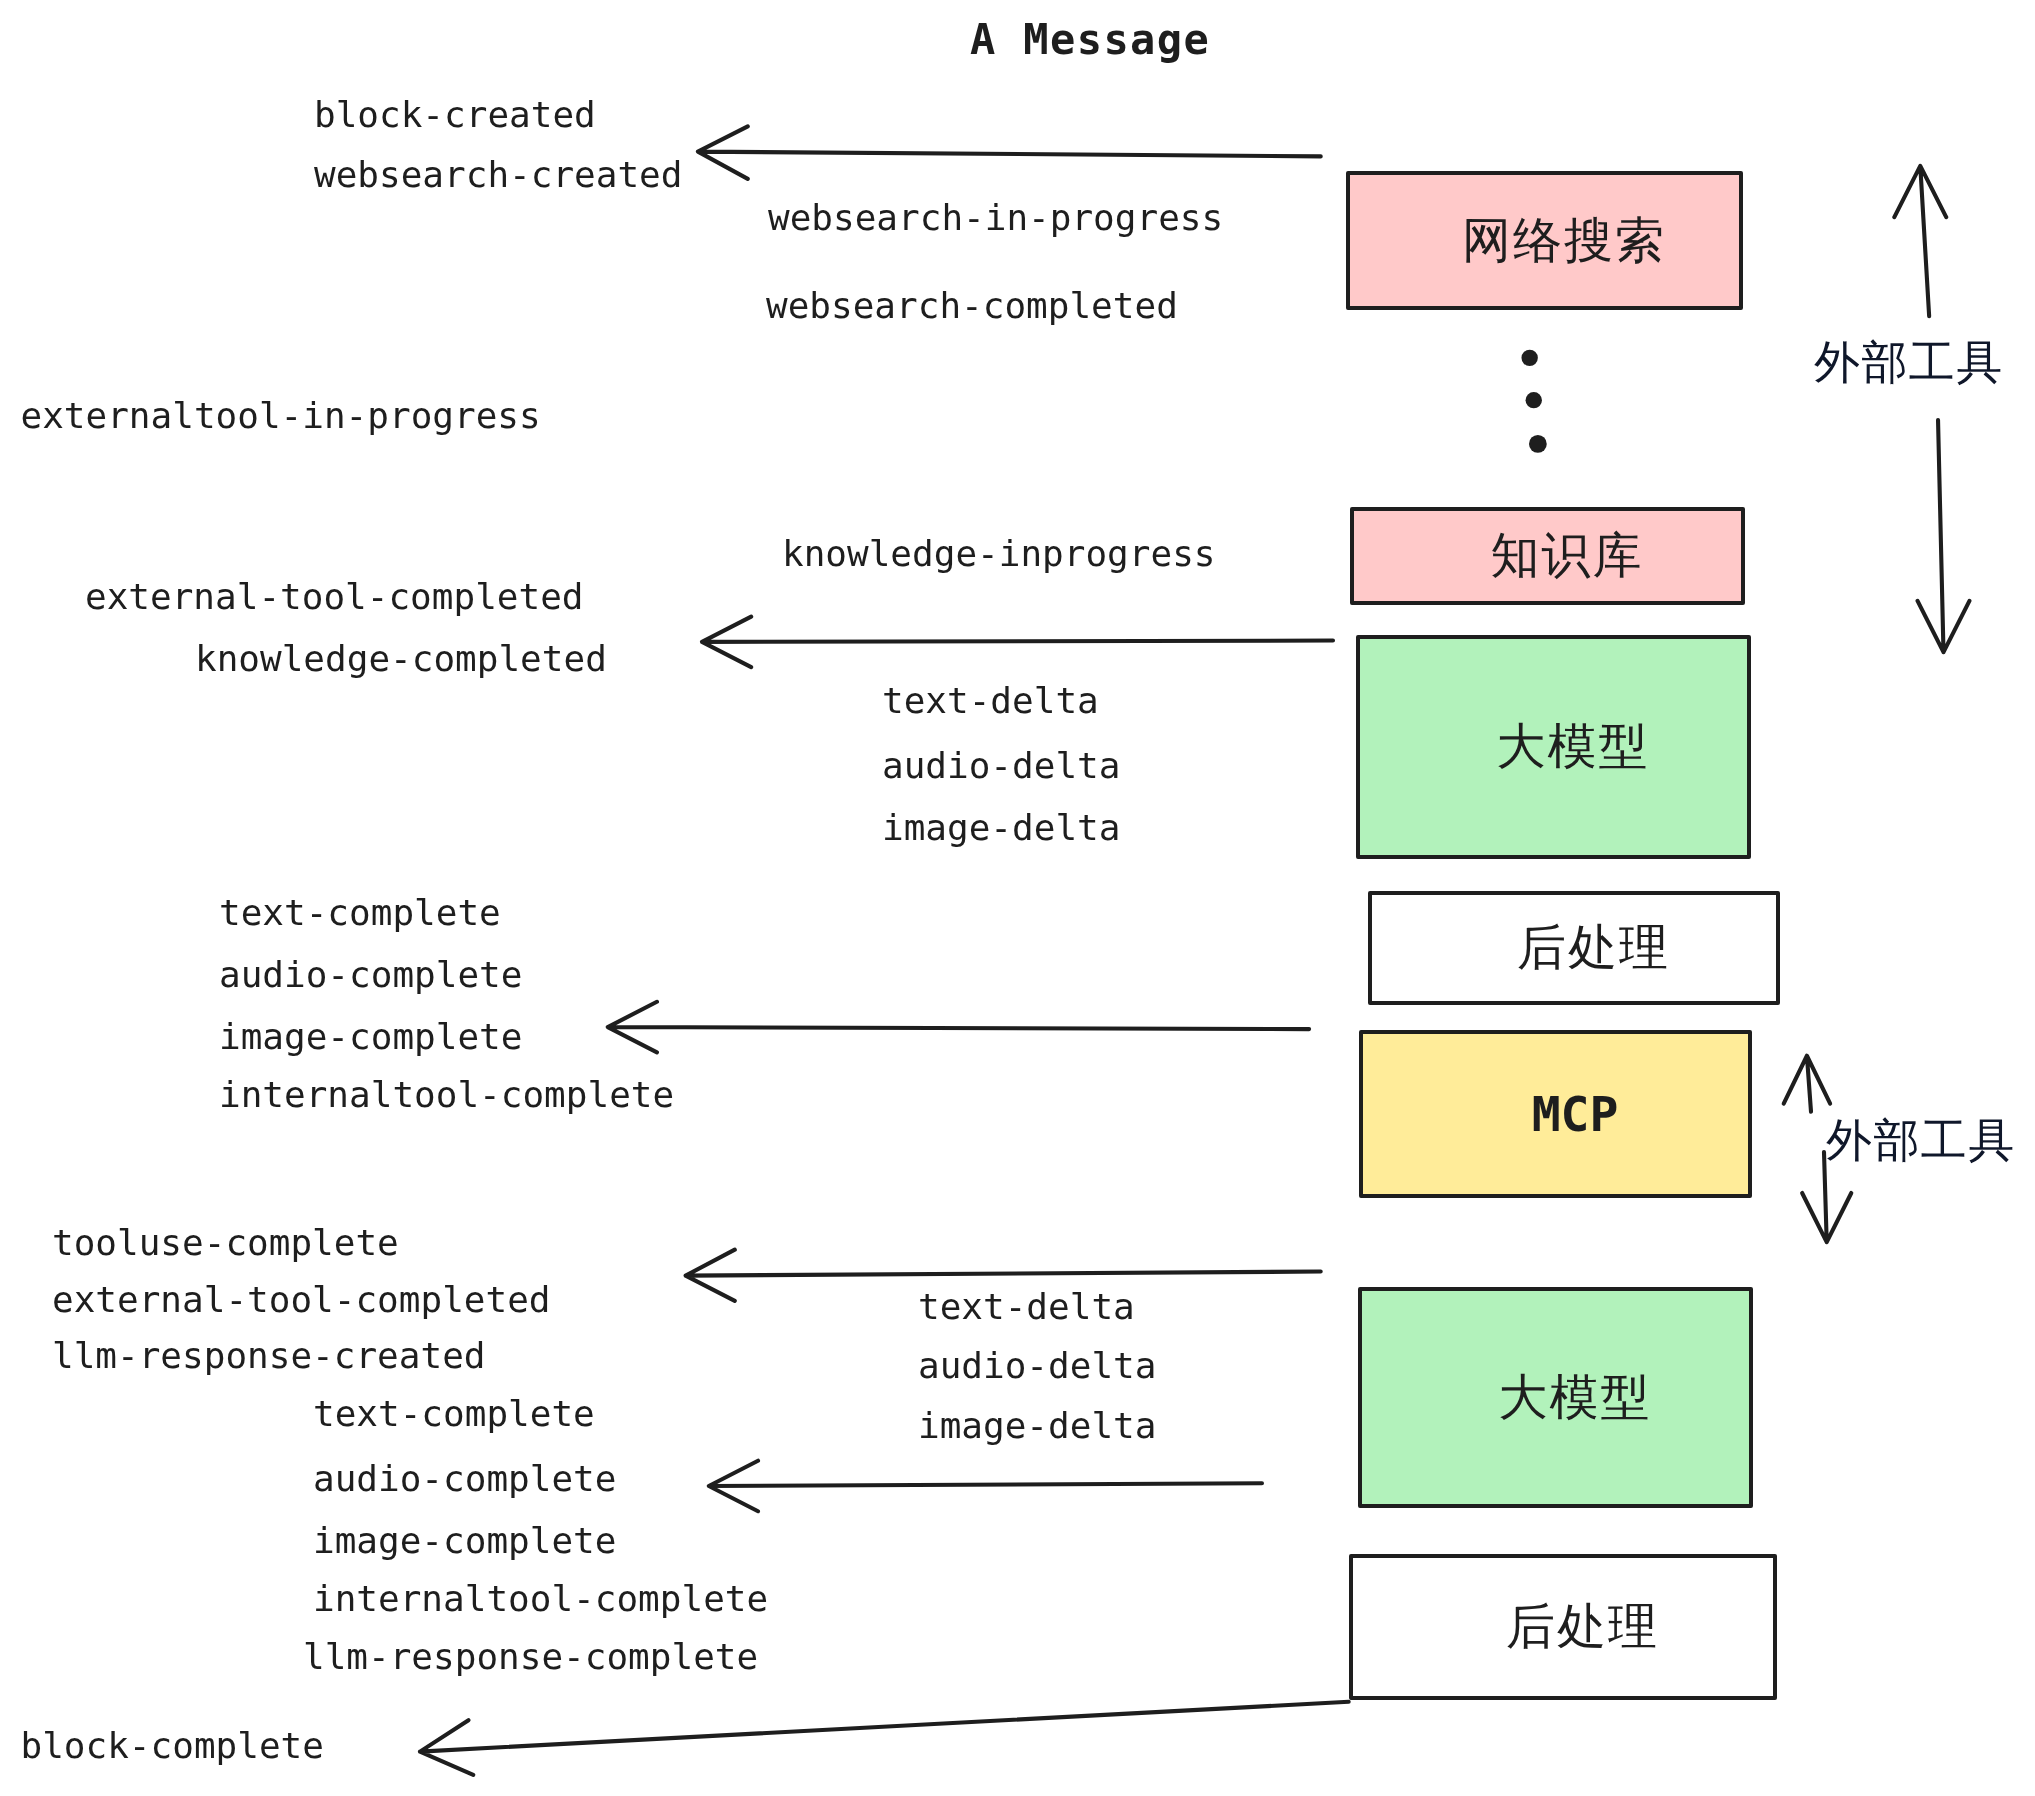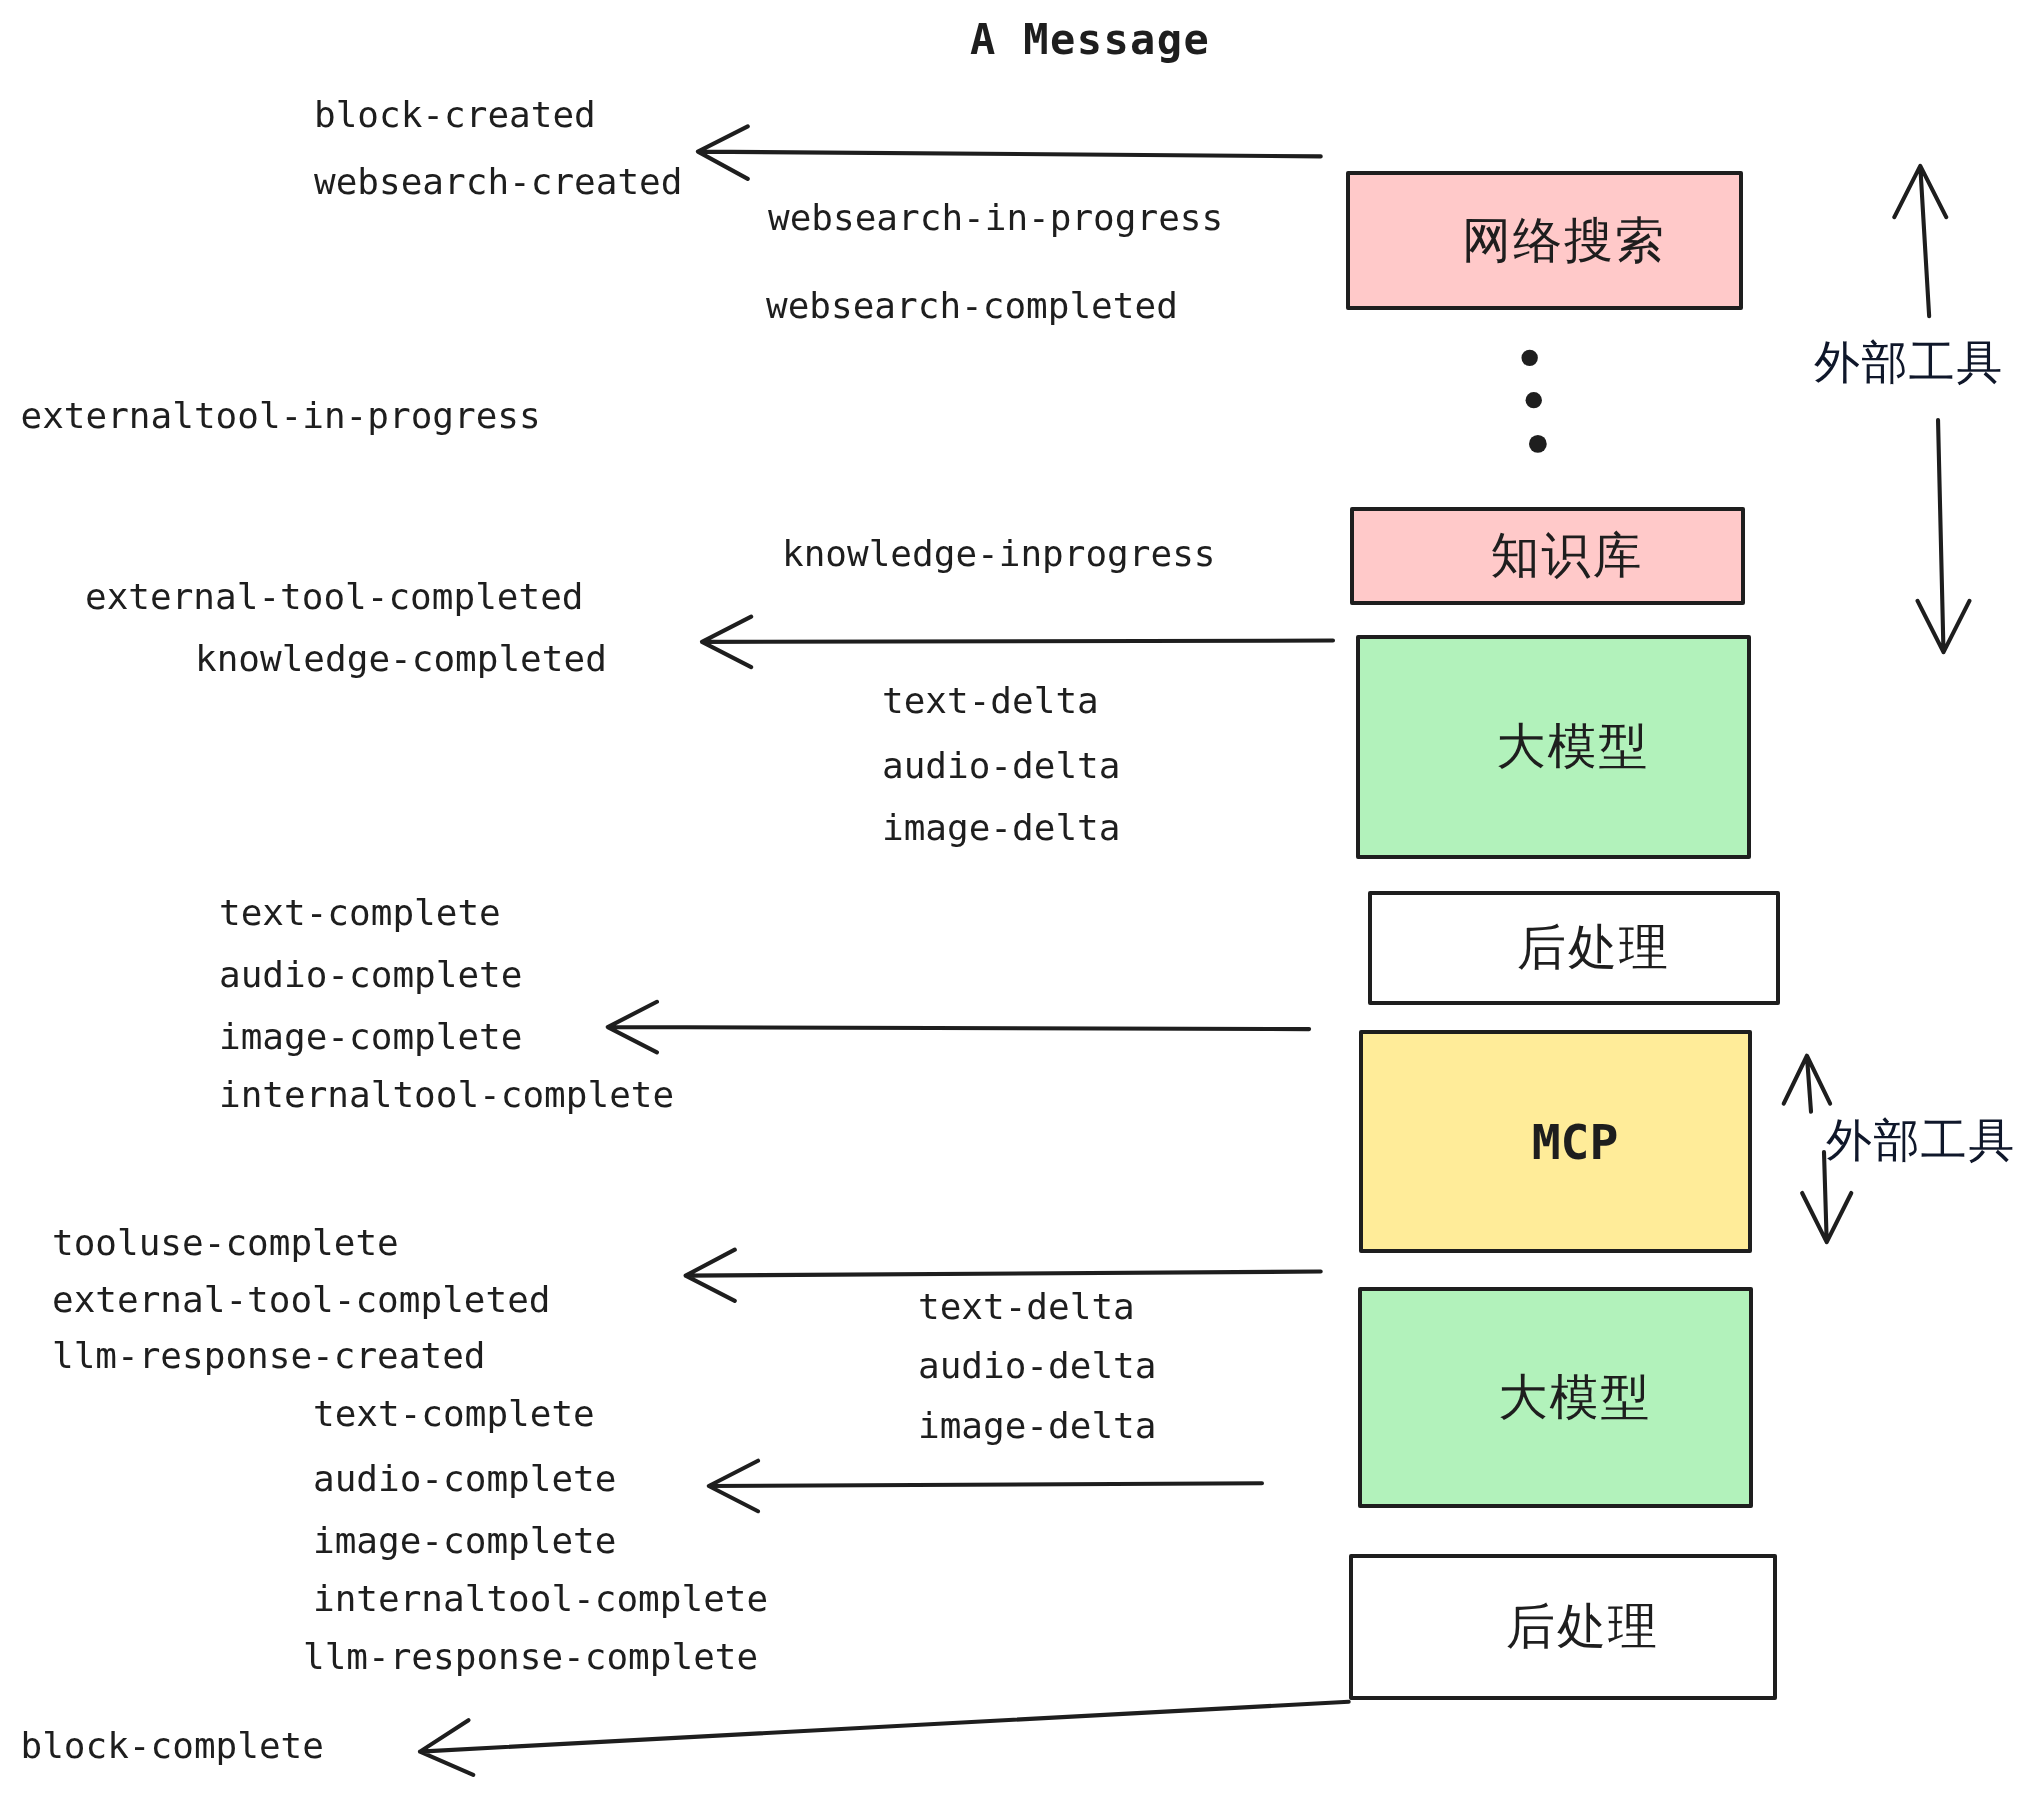--- a/index.html
+++ b/index.html
@@ -63,21 +63,21 @@
     <g>
       <circle cx="2240" cy="524" r="12"></circle>
       <circle cx="2246" cy="586" r="12"></circle>
       <circle cx="2252" cy="650" r="13"></circle>
     </g>
   </svg>
 
   <div class="title">A Message</div>
 
   <div class="ev" style="left:314px;top:94px">block-created</div>
-  <div class="ev" style="left:314px;top:161px">websearch-created</div>
+  <div class="ev" style="left:314px;top:154px">websearch-created</div>
   <div class="ev" style="left:768px;top:197px">websearch-in-progress</div>
   <div class="ev" style="left:766px;top:285px">websearch-completed</div>
   <div class="ev" style="left:20.5px;top:395px">externaltool-in-progress</div>
   <div class="ev" style="left:782px;top:533px">knowledge-inprogress</div>
   <div class="ev" style="left:85px;top:576px">external-tool-completed</div>
   <div class="ev" style="left:195px;top:638px">knowledge-completed</div>
   <div class="ev" style="left:882px;top:680px">text-delta</div>
   <div class="ev" style="left:882px;top:745px">audio-delta</div>
   <div class="ev" style="left:882px;top:807px">image-delta</div>
   <div class="ev" style="left:219px;top:892px">text-complete</div>
@@ -106,21 +106,21 @@
   </div>
 
   <div class="box" style="left:1356px;top:635px;width:395px;height:224px;background:#b2f2bb">
     <span class="cn">大模型</span>
   </div>
 
   <div class="box" style="left:1368px;top:891px;width:412px;height:114px;background:#ffffff">
     <span class="cn">后处理</span>
   </div>
 
-  <div class="box" style="left:1359px;top:1030px;width:393px;height:223px;background:#ffec99">
+  <div class="box" style="left:1359px;top:1030px;width:393px;height:168px;background:#ffec99">
     <span class="mono">MCP</span>
   </div>
 
   <div class="box" style="left:1358px;top:1287px;width:395px;height:221px;background:#b2f2bb">
     <span class="cn">大模型</span>
   </div>
 
   <div class="box" style="left:1349px;top:1554px;width:428px;height:146px;background:#ffffff">
     <span class="cn">后处理</span>
   </div>

